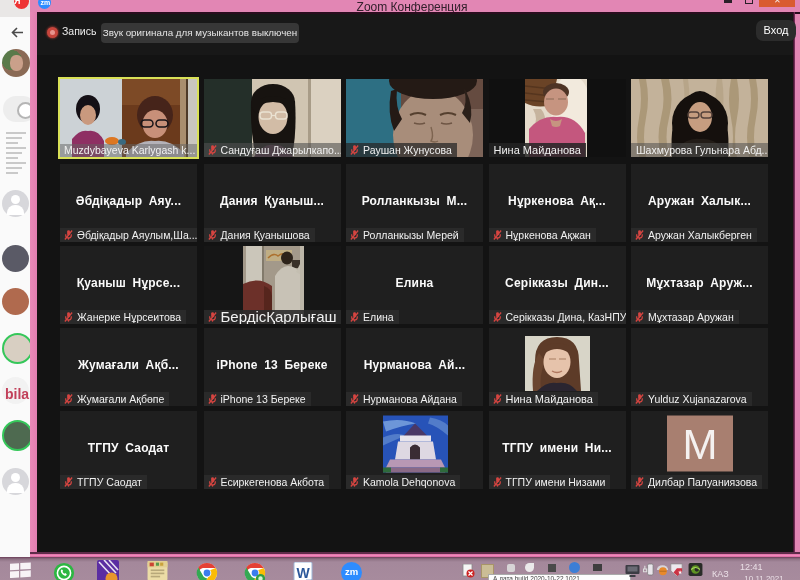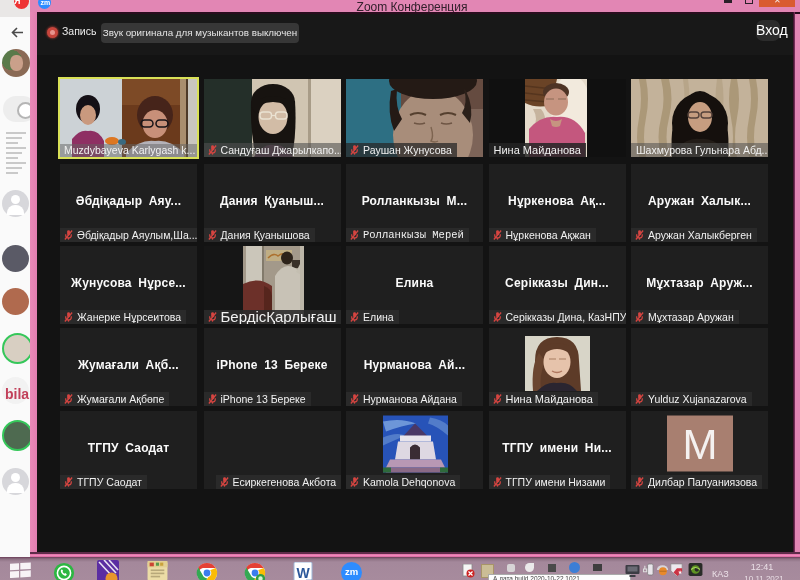--- a/index.html
+++ b/index.html
@@ -60,21 +60,21 @@
 <div class="abs" style="left:774px;top:-4px;color:#f4e8e2;font-size:8px;">✕</div>
 <div id="winline"></div>
 <div class="abs" style="left:791.5px;top:12px;width:3.5px;height:541px;background:linear-gradient(90deg,#181018 0,#4a1535 60%,#8c3d6d 100%);"></div>
 <div class="abs" style="left:30px;top:12px;width:7px;height:541px;background:linear-gradient(90deg,#e88ab8 0,#e17eb0 100%);"></div>
 <div id="content"></div>
 <div class="abs" style="left:37px;top:14px;width:756px;height:41px;background:#181818;"></div>
 <div class="circ" style="left:47px;top:27px;width:11px;height:11px;background:#c7453c;box-shadow:0 0 2px 1px rgba(199,69,60,0.5);"></div>
 <div class="circ" style="left:50px;top:30px;width:5px;height:5px;background:#e8948e;"></div>
 <div class="abs" style="left:62px;top:25px;color:#ececec;font-size:10.5px;">Запись</div>
 <div class="abs" style="left:101px;top:23px;width:198px;height:20px;background:#373737;border-radius:4px;color:#e6e6e6;font-size:9.8px;line-height:20px;text-align:center;white-space:nowrap;">Звук оригинала для музыкантов выключен</div>
-<div class="abs" style="left:756px;top:20px;width:24px;height:21px;background:#2c2c2c;border-radius:7px;color:#fff;font-size:14px;line-height:21px;text-align:center;">Вход</div>
+<div class="abs" style="left:756px;top:20px;width:40px;height:21px;background:#2c2c2c;border-radius:7px;color:#fff;font-size:11px;line-height:21px;text-align:center;">Вход</div>
 <div class="tile" style="left:58px;top:77px;width:137px;height:78px;border:2px solid #d9e157;">
 <svg width="139" height="78" viewBox="0 0 139 78">
  <rect width="139" height="78" fill="#ccd2d6"></rect>
  <rect x="62" y="0" width="64" height="78" fill="#6b3a1c"></rect>
  <rect x="62" y="0" width="64" height="26" fill="#7d4a26"></rect>
  <rect x="120" y="0" width="8" height="78" fill="#a98e6e"></rect>
  <rect x="128" y="0" width="11" height="78" fill="#c9c6bf"></rect>
  <rect x="126" y="0" width="2" height="78" fill="#4e3a28"></rect>
  <ellipse cx="28" cy="30" rx="12" ry="14" fill="#141016"></ellipse>
  <ellipse cx="28" cy="36" rx="8" ry="10" fill="#c9997e"></ellipse>
@@ -200,21 +200,21 @@
           <path d="M2.3 6.5v1.2a3.7 3.7 0 0 0 7.4 0V6.5"></path>
           <path d="M6 11.5v2.2"></path>
           <path d="M1.2 13.5 10.8 1.5" stroke-width="1.7"></path>
         </g>
       </svg>
       <span>Дания Қуанышова</span>
     </div>
   </div>
 <div class="tile" style="left:346px;top:163.5px;">
     <div class="cname">Ролланкызы М...</div>
-    <div class="lbl" style="max-width:137px;font-family:Liberation Mono, monospace;">
+    <div class="lbl" style="max-width:137px;">
       <svg width="9" height="12" viewBox="0 0 12 15">
         <g fill="none" stroke="#d64541" stroke-width="1.6">
           <rect x="4.2" y="1" width="3.8" height="7" rx="1.9" fill="#d64541" stroke="none"></rect>
           <path d="M2.3 6.5v1.2a3.7 3.7 0 0 0 7.4 0V6.5"></path>
           <path d="M6 11.5v2.2"></path>
           <path d="M1.2 13.5 10.8 1.5" stroke-width="1.7"></path>
         </g>
       </svg>
       <span>Ролланкызы Мерей</span>
     </div>
@@ -241,21 +241,21 @@
           <rect x="4.2" y="1" width="3.8" height="7" rx="1.9" fill="#d64541" stroke="none"></rect>
           <path d="M2.3 6.5v1.2a3.7 3.7 0 0 0 7.4 0V6.5"></path>
           <path d="M6 11.5v2.2"></path>
           <path d="M1.2 13.5 10.8 1.5" stroke-width="1.7"></path>
         </g>
       </svg>
       <span>Аружан Халыкберген</span>
     </div>
   </div>
 <div class="tile" style="left:60px;top:245.5px;">
-    <div class="cname">Жунусова Нұрсе...</div>
+    <div class="cname">Қуаныш Нұрсе...</div>
     <div class="lbl" style="max-width:137px;">
       <svg width="9" height="12" viewBox="0 0 12 15">
         <g fill="none" stroke="#d64541" stroke-width="1.6">
           <rect x="4.2" y="1" width="3.8" height="7" rx="1.9" fill="#d64541" stroke="none"></rect>
           <path d="M2.3 6.5v1.2a3.7 3.7 0 0 0 7.4 0V6.5"></path>
           <path d="M6 11.5v2.2"></path>
           <path d="M1.2 13.5 10.8 1.5" stroke-width="1.7"></path>
         </g>
       </svg>
       <span>Жанерке Нұрсеитова</span>
@@ -430,21 +430,21 @@
           <rect x="4.2" y="1" width="3.8" height="7" rx="1.9" fill="#d64541" stroke="none"></rect>
           <path d="M2.3 6.5v1.2a3.7 3.7 0 0 0 7.4 0V6.5"></path>
           <path d="M6 11.5v2.2"></path>
           <path d="M1.2 13.5 10.8 1.5" stroke-width="1.7"></path>
         </g>
       </svg>
       <span>ТГПУ Саодат</span>
     </div>
   </div>
 <div class="tile" style="left:203.5px;top:410.5px;">
-    <div class="lbl" style="max-width:137px;margin-left:12px;">
+    <div class="lbl" style="max-width:137px;">
       <svg width="9" height="12" viewBox="0 0 12 15">
         <g fill="none" stroke="#d64541" stroke-width="1.6">
           <rect x="4.2" y="1" width="3.8" height="7" rx="1.9" fill="#d64541" stroke="none"></rect>
           <path d="M2.3 6.5v1.2a3.7 3.7 0 0 0 7.4 0V6.5"></path>
           <path d="M6 11.5v2.2"></path>
           <path d="M1.2 13.5 10.8 1.5" stroke-width="1.7"></path>
         </g>
       </svg>
       <span>Есиркегенова Акбота</span>
     </div>
@@ -599,13 +599,13 @@
     <path d="M8 6h6v4l-5.5 5L4 11z" fill="#cc3344"></path>
     <text x="9" y="13" font-size="6" fill="#fff" font-family="Liberation Sans">★</text>
   </svg>
 <svg class="abs" style="left:688px;top:563px;" width="15" height="13" viewBox="0 0 16 15">
     <rect width="16" height="15" rx="2" fill="#2a2c28"></rect>
     <circle cx="8" cy="7.5" r="5" fill="#5f9422"></circle>
     <circle cx="9.5" cy="7.5" r="2.5" fill="#2a2c28"></circle>
     <path d="M3 7.5Q8 3 13 7.5" fill="none" stroke="#a8d860" stroke-width="1.2"></path>
   </svg>
 <div class="abs" style="left:712px;top:569px;color:#eadfe6;font-size:9px;">КАЗ</div>
-<div class="abs" style="left:740px;top:562px;width:44px;text-align:center;color:#eadfe6;font-size:9px;">12:41</div>
+<div class="abs" style="left:740px;top:562px;width:44px;color:#eadfe6;font-size:9px;">12:41</div>
 <div class="abs" style="left:742px;top:574px;width:44px;text-align:center;color:#eadfe6;font-size:8px;">10.11.2021</div>
 </body></html>

